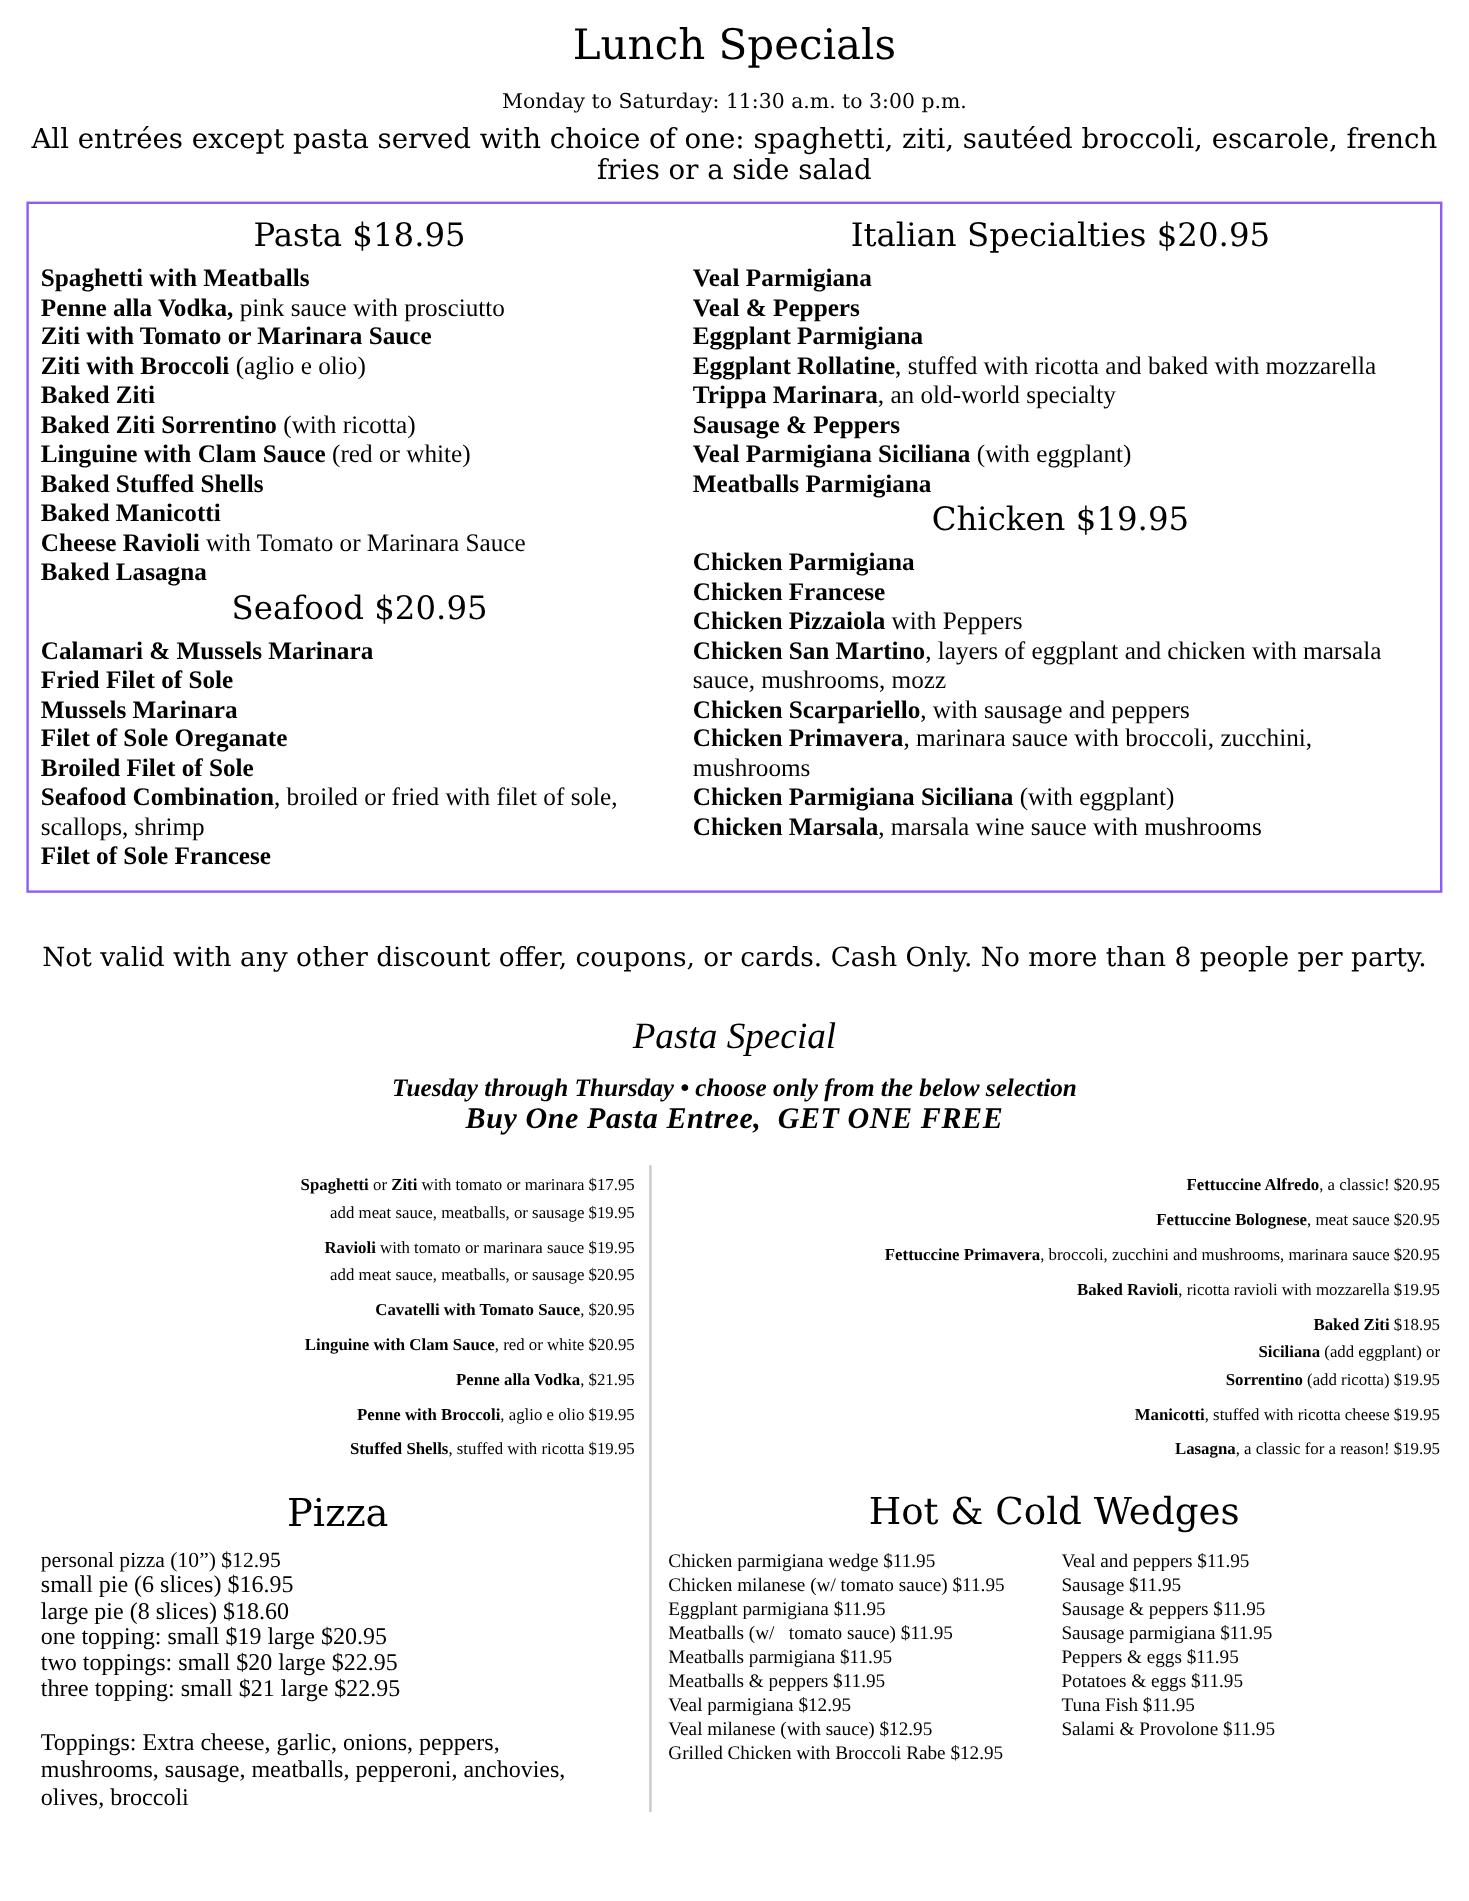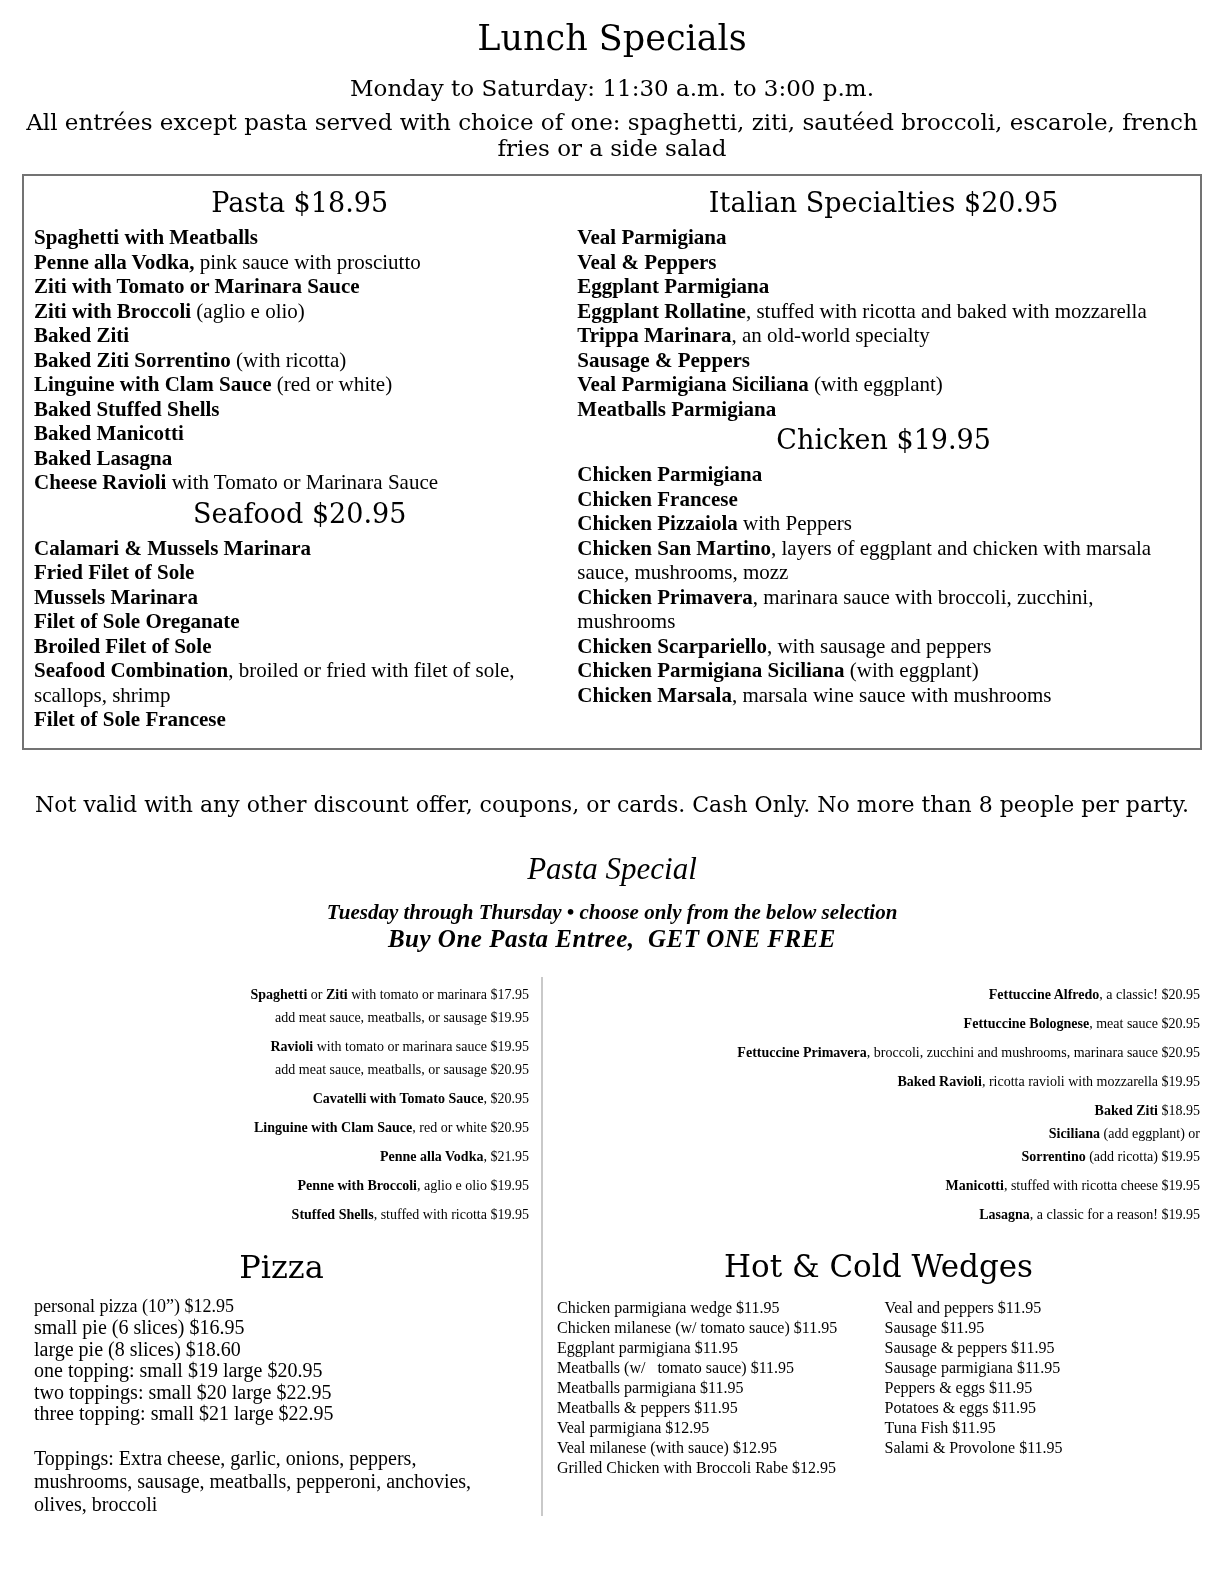--- a/index.html
+++ b/index.html
@@ -4,24 +4,24 @@
 <style>
   * { box-sizing: border-box; margin: 0; padding: 0; }
   html, body { width: 1224px; height: 1584px; background: #ffffff; color: #000000; overflow: hidden; }
   body { font-family: "Liberation Serif", "DejaVu Serif", serif; padding: 10px 16px 0; }
 
   .center { text-align: center; }
   
   .script { font-family: "DejaVu Serif", serif; font-weight: 500; }
 
   .page-title { font-size: 35px; margin-top: 8px; }
-  .hours { font-size: 23px; margin-top: 17px; }
+  .hours { font-size: 17px; margin-top: 17px; }
   .note  { font-size: 23px; margin-top: 8px; }
 
-  .entree-box { border: 2px solid #737373; margin: 13px 6px 0; padding: 8px 10px 16px; display: flex; }
+  .entree-box { border: 2px solid #8b5cf6; margin: 13px 6px 0; padding: 8px 10px 16px; display: flex; }
   .box-col { flex: 1 1 53%; }
   .box-col.left { flex: 0 0 47%; padding-right: 12px; }
   .sec-title { font-size: 27px; text-align: center; margin: 3px 0 7px; }
   .box-item { font-size: 21px; line-height: 24.5px; white-space: pre-wrap; }
 
   .disclaimer { font-size: 22px; margin-top: 42px; }
 
   .ps-title { font-size: 31px; margin-top: 34px; font-family: "Liberation Serif", serif; font-style: italic; }
   .ps-sub   { font-size: 21px; margin-top: 13px; font-style: italic; font-weight: bold; }
   .ps-offer { font-size: 25px; font-weight: bold; font-style: italic; white-space: pre-wrap; letter-spacing: .5px; }
@@ -66,22 +66,22 @@
           <div class="sec-title script">Pasta $18.95</div>
           <div class="box-item"><b>Spaghetti with Meatballs</b></div>
           <div class="box-item"><b>Penne alla Vodka,</b> pink sauce with prosciutto</div>
           <div class="box-item"><b>Ziti with Tomato or Marinara Sauce</b></div>
           <div class="box-item"><b>Ziti with Broccoli</b> (aglio e olio)</div>
           <div class="box-item"><b>Baked Ziti</b></div>
           <div class="box-item"><b>Baked Ziti Sorrentino</b> (with ricotta)</div>
           <div class="box-item"><b>Linguine with Clam Sauce</b> (red or white)</div>
           <div class="box-item"><b>Baked Stuffed Shells</b></div>
           <div class="box-item"><b>Baked Manicotti</b></div>
+          <div class="box-item"><b>Cheese Ravioli</b> with Tomato or Marinara Sauce</div>
           <div class="box-item"><b>Baked Lasagna</b></div>
-          <div class="box-item"><b>Cheese Ravioli</b> with Tomato or Marinara Sauce</div>
         </div>
         <div class="box-section">
           <div class="sec-title script">Seafood $20.95</div>
           <div class="box-item"><b>Calamari &amp; Mussels Marinara</b></div>
           <div class="box-item"><b>Fried Filet of Sole</b></div>
           <div class="box-item"><b>Mussels Marinara</b></div>
           <div class="box-item"><b>Filet of Sole Oreganate</b></div>
           <div class="box-item"><b>Broiled Filet of Sole</b></div>
           <div class="box-item"><b>Seafood Combination</b>, broiled or fried with filet of sole, scallops, shrimp</div>
           <div class="box-item"><b>Filet of Sole Francese</b></div>
@@ -98,22 +98,22 @@
           <div class="box-item"><b>Sausage &amp; Peppers</b></div>
           <div class="box-item"><b>Veal Parmigiana Siciliana</b> (with eggplant)</div>
           <div class="box-item"><b>Meatballs Parmigiana</b></div>
         </div>
         <div class="box-section">
           <div class="sec-title script">Chicken $19.95</div>
           <div class="box-item"><b>Chicken Parmigiana</b></div>
           <div class="box-item"><b>Chicken Francese</b></div>
           <div class="box-item"><b>Chicken Pizzaiola</b> with Peppers</div>
           <div class="box-item"><b>Chicken San Martino</b>, layers of eggplant and chicken with marsala sauce, mushrooms, mozz</div>
+          <div class="box-item"><b>Chicken Scarpariello</b>, with sausage and peppers</div>
           <div class="box-item"><b>Chicken Primavera</b>, marinara sauce with broccoli, zucchini, mushrooms</div>
-          <div class="box-item"><b>Chicken Scarpariello</b>, with sausage and peppers</div>
           <div class="box-item"><b>Chicken Parmigiana Siciliana</b> (with eggplant)</div>
           <div class="box-item"><b>Chicken Marsala</b>, marsala wine sauce with mushrooms</div>
         </div>
       </div>
   </div>
 
   <div class="disclaimer script center">Not valid with any other discount offer, coupons, or cards. Cash Only. No more than 8 people per party.</div>
 
   <div class="ps-title center">Pasta Special</div>
   <div class="ps-sub center">Tuesday through Thursday • choose only from the below selection</div>

